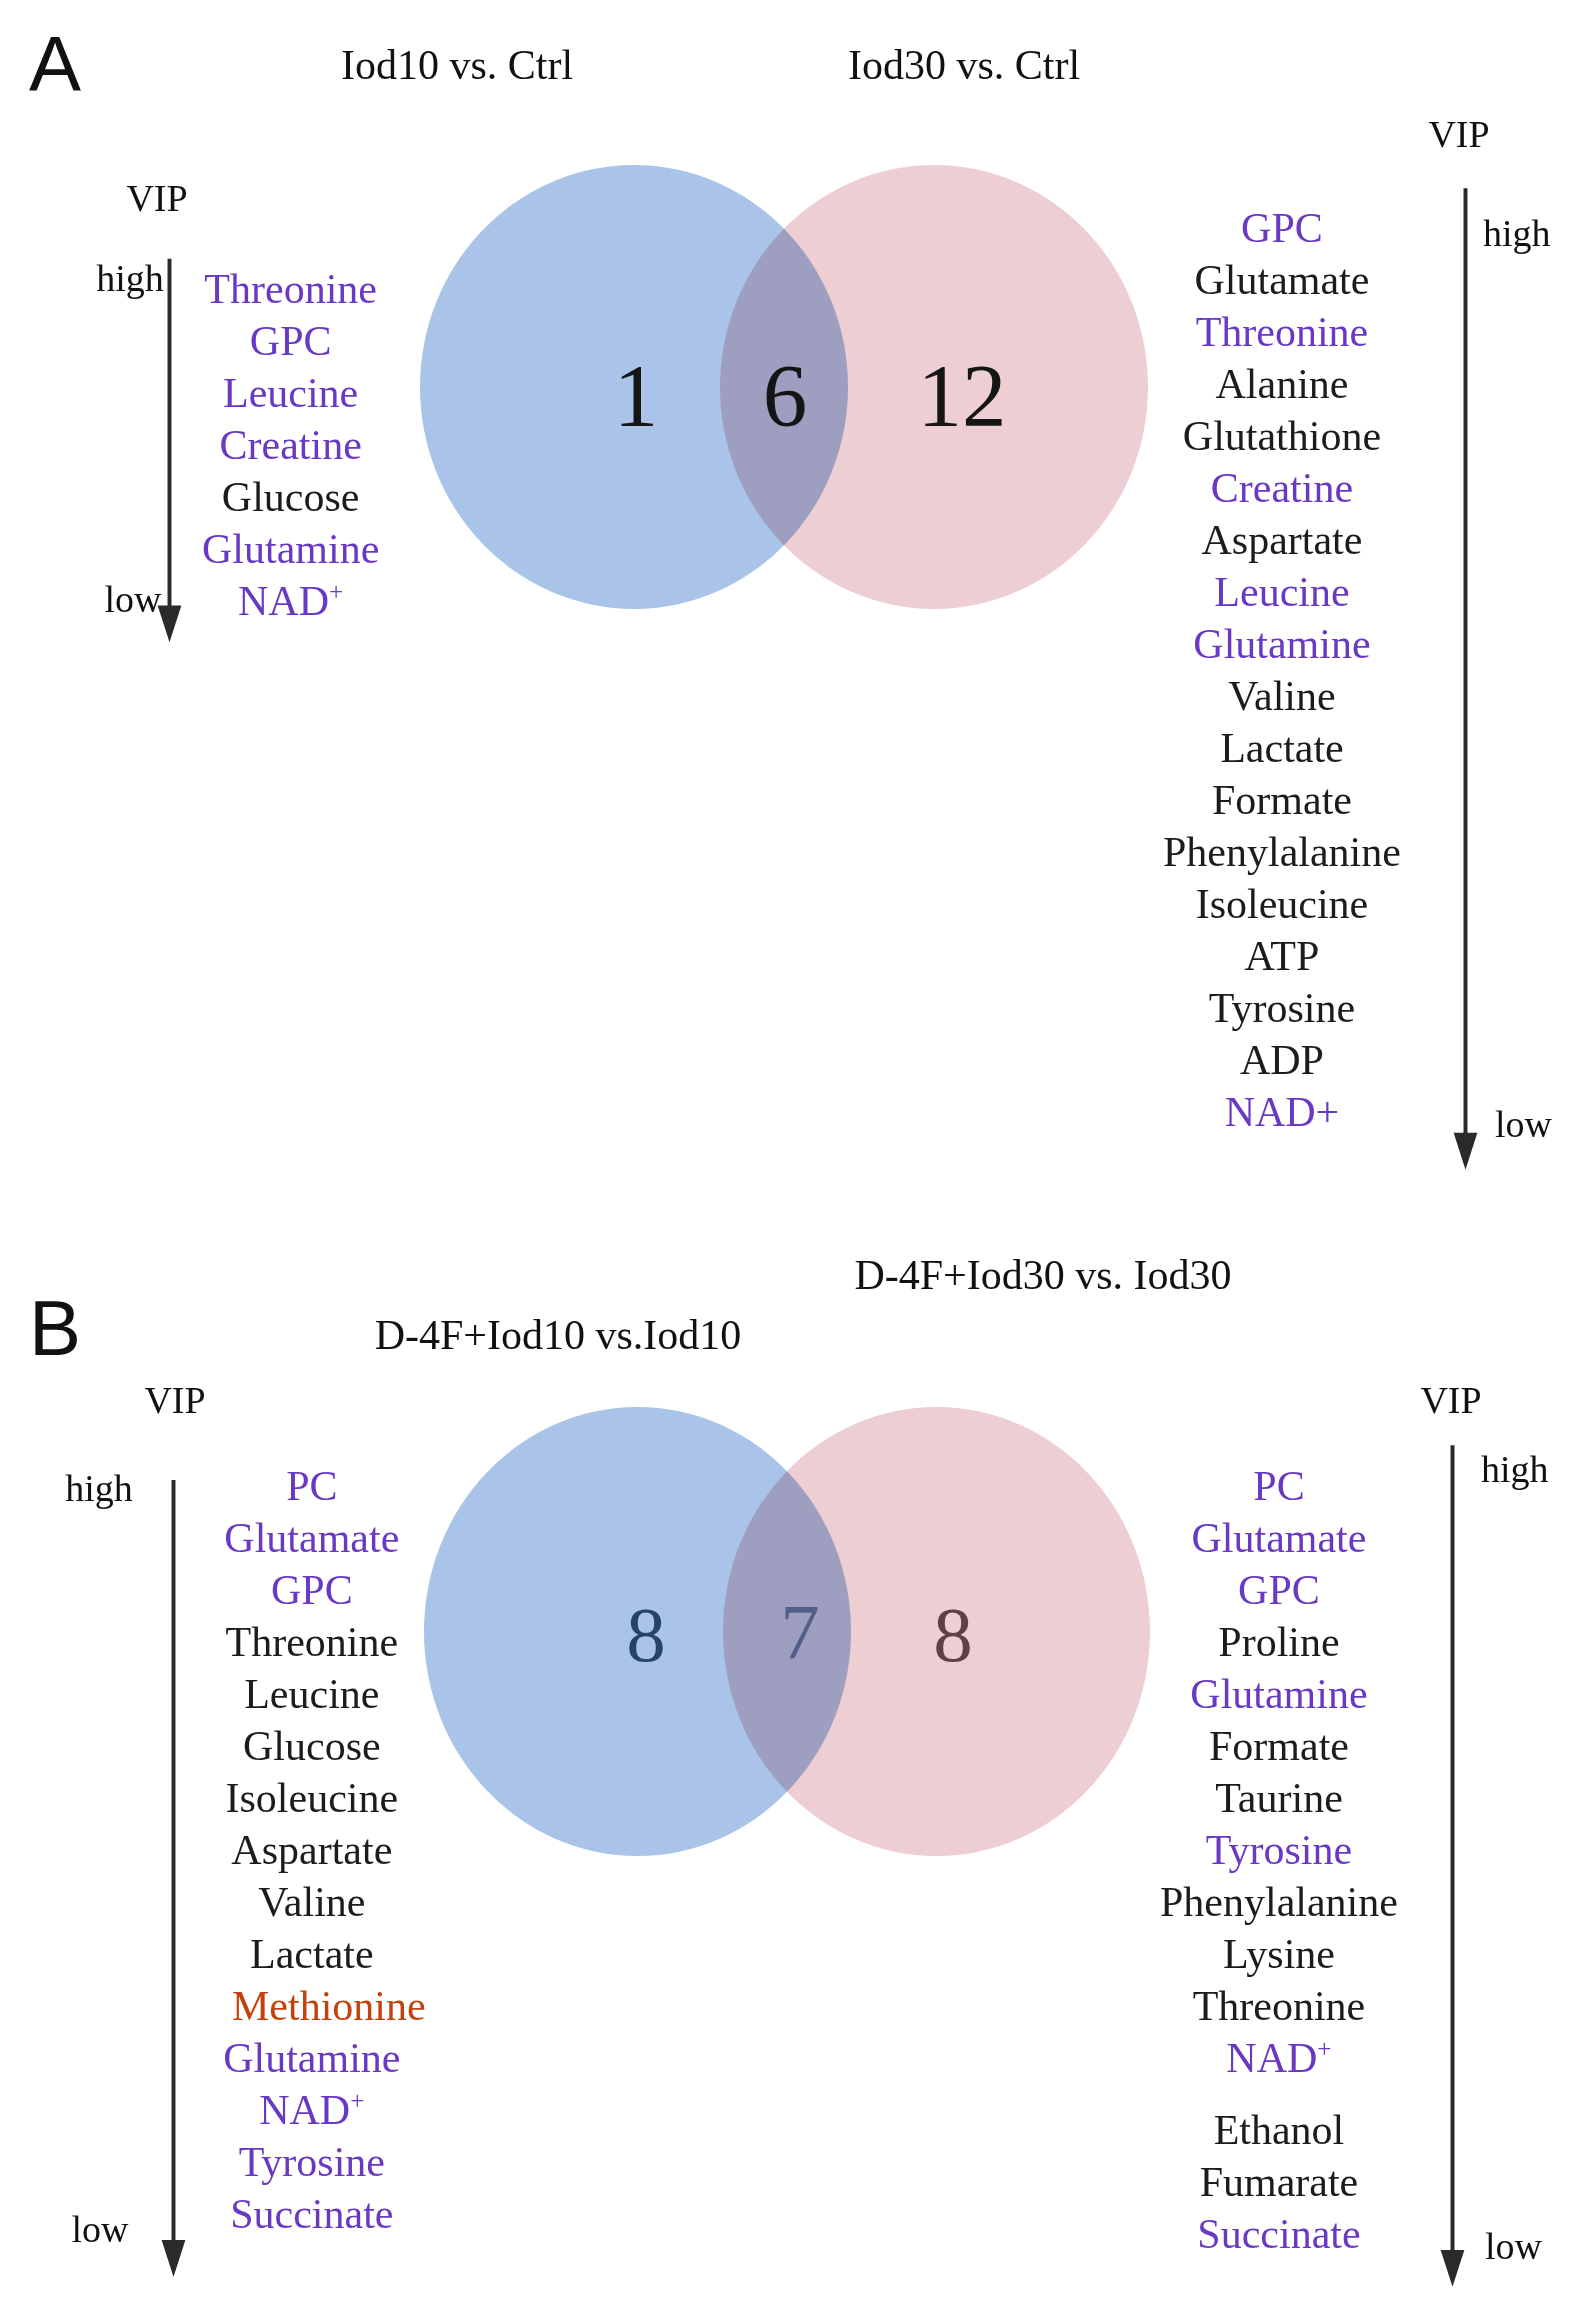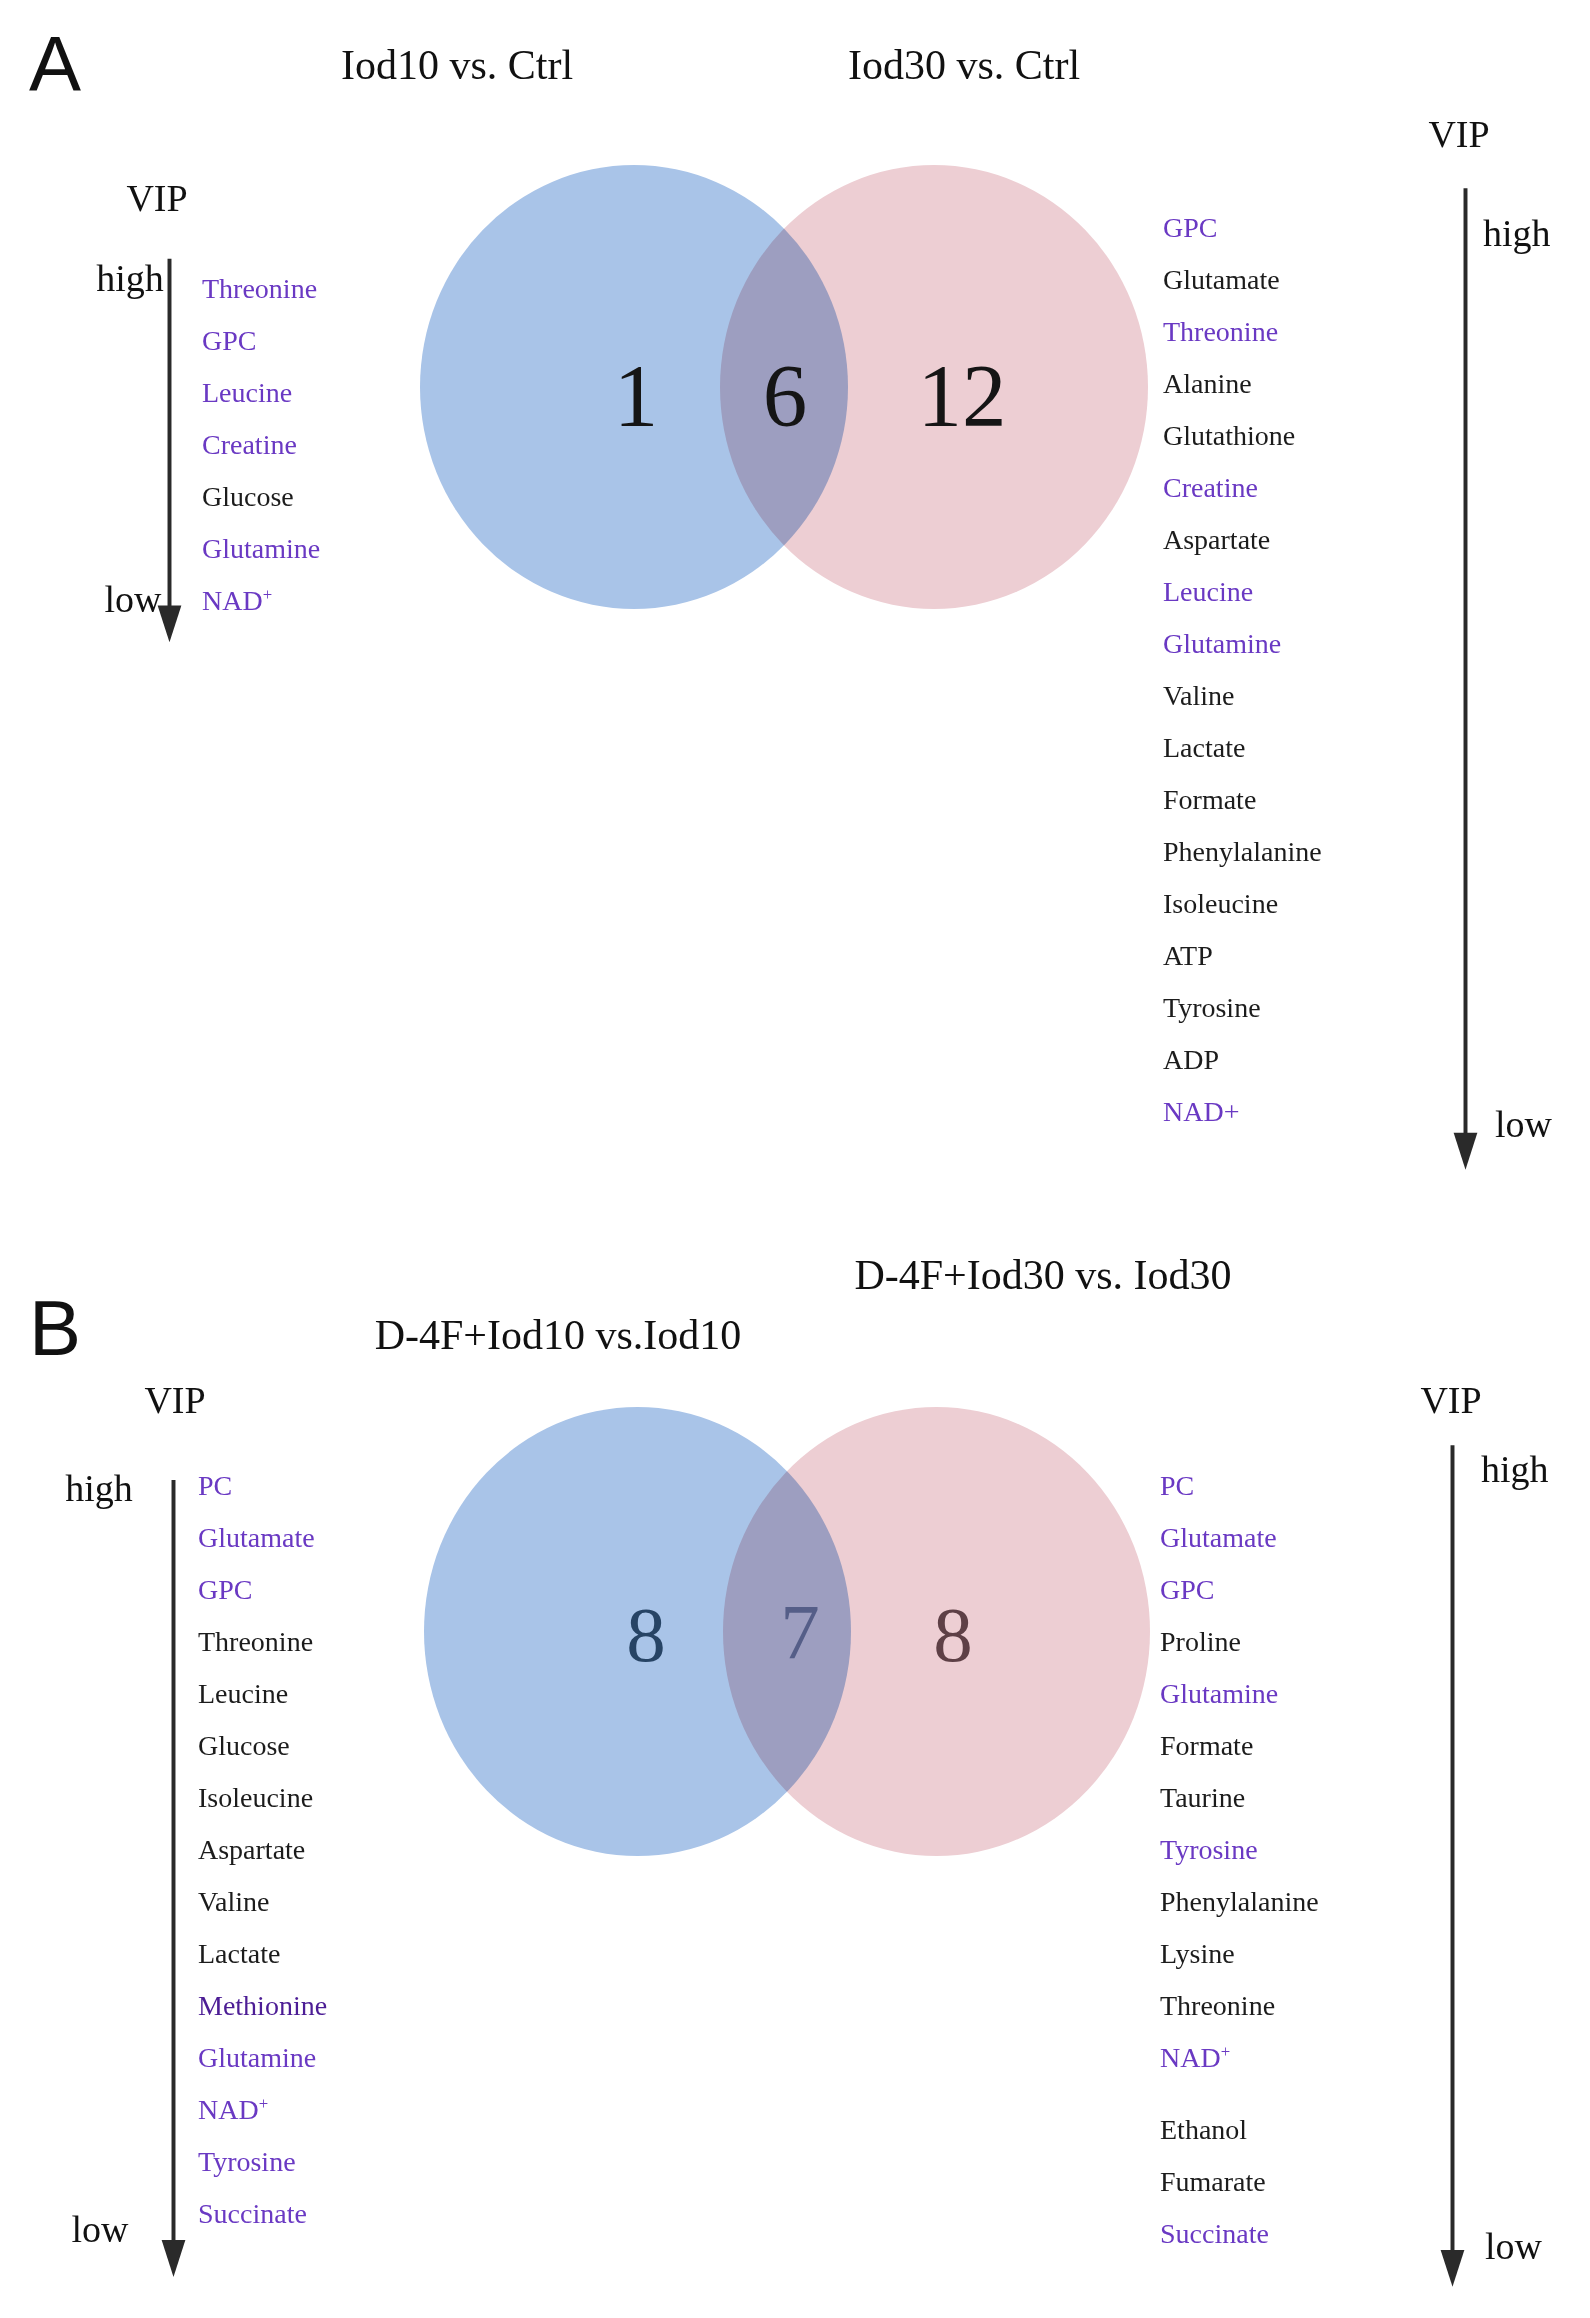--- a/index.html
+++ b/index.html
@@ -6,21 +6,21 @@
   #figure{position:relative;width:1590px;height:2319px;background:#ffffff;overflow:hidden;
           font-family:"Liberation Serif", serif;color:#1c1c1c;}
   .abs{position:absolute;}
   .panel-letter{font-family:"Liberation Sans", sans-serif;font-size:78px;line-height:1;color:#111;}
   .title{font-size:42px;line-height:1;white-space:nowrap;transform:translateX(-50%);color:#111;}
   .title .vs{}
   .axis-label{font-size:38px;line-height:1;transform:translate(-50%,-50%);color:#111;}
   .hl{font-size:38px;line-height:1;color:#111;}
   .hl.center{transform:translate(-50%,-50%);}
   .hl.left{transform:translate(0,-50%);}
-  .vlist{white-space:nowrap;font-size:28px;}
+  .vlist{white-space:nowrap;font-size:42px;text-align:center;}
   .vitem{line-height:52px;height:52px;}
   .vitem sup{font-size:0.6em;line-height:0;vertical-align:super;}
   .venn-circle{border-radius:50%;mix-blend-mode:multiply;}
   .venn-wrap{isolation:isolate;}
   .venn-count{line-height:1;transform:translate(-50%,-50%);}
   .count-a{font-size:89px;}
   .count-b{font-size:79px;}
   svg.arrow{overflow:visible;}
 </style>
 </head>
@@ -131,21 +131,21 @@
         <div class="vitem" style="color: rgb(106, 57, 195);"><span>PC</span></div>
         <div class="vitem" style="color: rgb(106, 57, 195);"><span>Glutamate</span></div>
         <div class="vitem" style="color: rgb(106, 57, 195);"><span>GPC</span></div>
         <div class="vitem" style="color: rgb(28, 28, 28);"><span>Threonine</span></div>
         <div class="vitem" style="color: rgb(28, 28, 28);"><span>Leucine</span></div>
         <div class="vitem" style="color: rgb(28, 28, 28);"><span>Glucose</span></div>
         <div class="vitem" style="color: rgb(28, 28, 28);"><span>Isoleucine</span></div>
         <div class="vitem" style="color: rgb(28, 28, 28);"><span>Aspartate</span></div>
         <div class="vitem" style="color: rgb(28, 28, 28);"><span>Valine</span></div>
         <div class="vitem" style="color: rgb(28, 28, 28);"><span>Lactate</span></div>
-        <div class="vitem" style="color: #4c1d95;"><span>Methionine</span></div>
+        <div class="vitem" style="color: #c2410c; margin-left: 34px;"><span>Methionine</span></div>
         <div class="vitem" style="color: rgb(106, 57, 195);"><span>Glutamine</span></div>
         <div class="vitem" style="color: rgb(106, 57, 195);"><span>NAD</span><sup>+</sup></div>
         <div class="vitem" style="color: rgb(106, 57, 195);"><span>Tyrosine</span></div>
         <div class="vitem" style="color: rgb(106, 57, 195);"><span>Succinate</span></div>
       </div>
     <div class="abs vlist" style="left:1160px;top:1460px;">
         <div class="vitem" style="color: rgb(106, 57, 195);"><span>PC</span></div>
         <div class="vitem" style="color: rgb(106, 57, 195);"><span>Glutamate</span></div>
         <div class="vitem" style="color: rgb(106, 57, 195);"><span>GPC</span></div>
         <div class="vitem" style="color: rgb(28, 28, 28);"><span>Proline</span></div>

